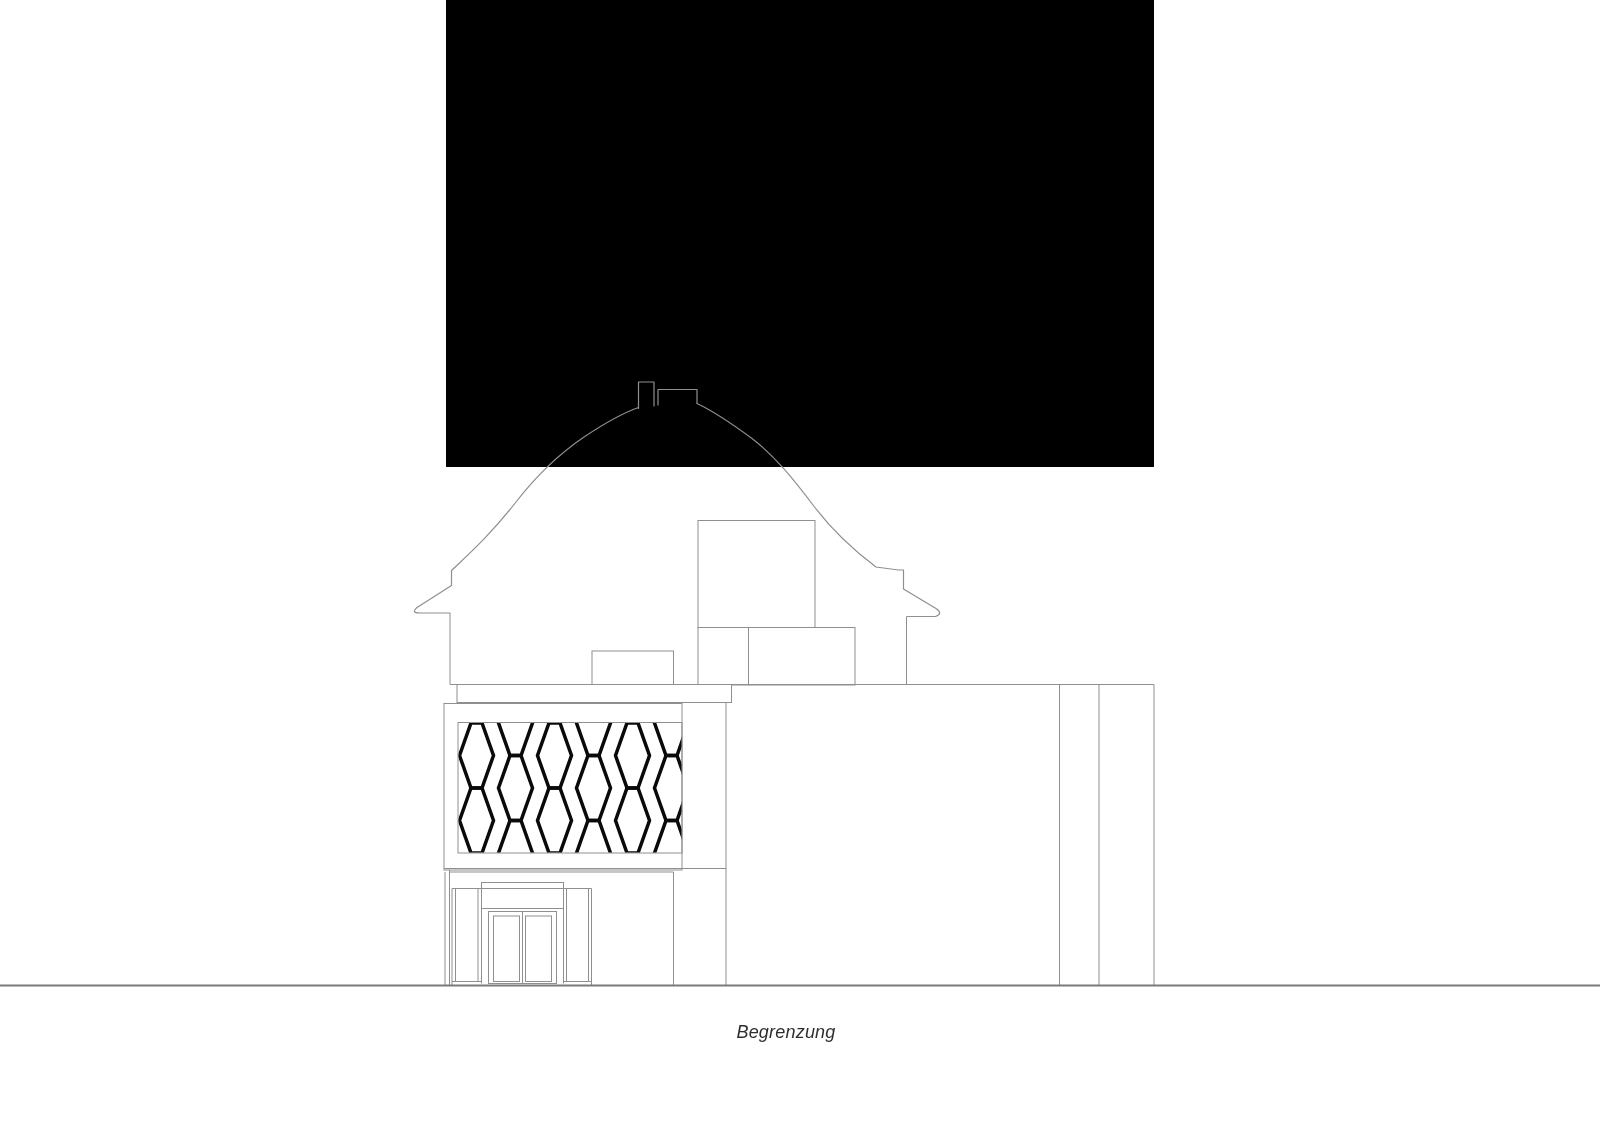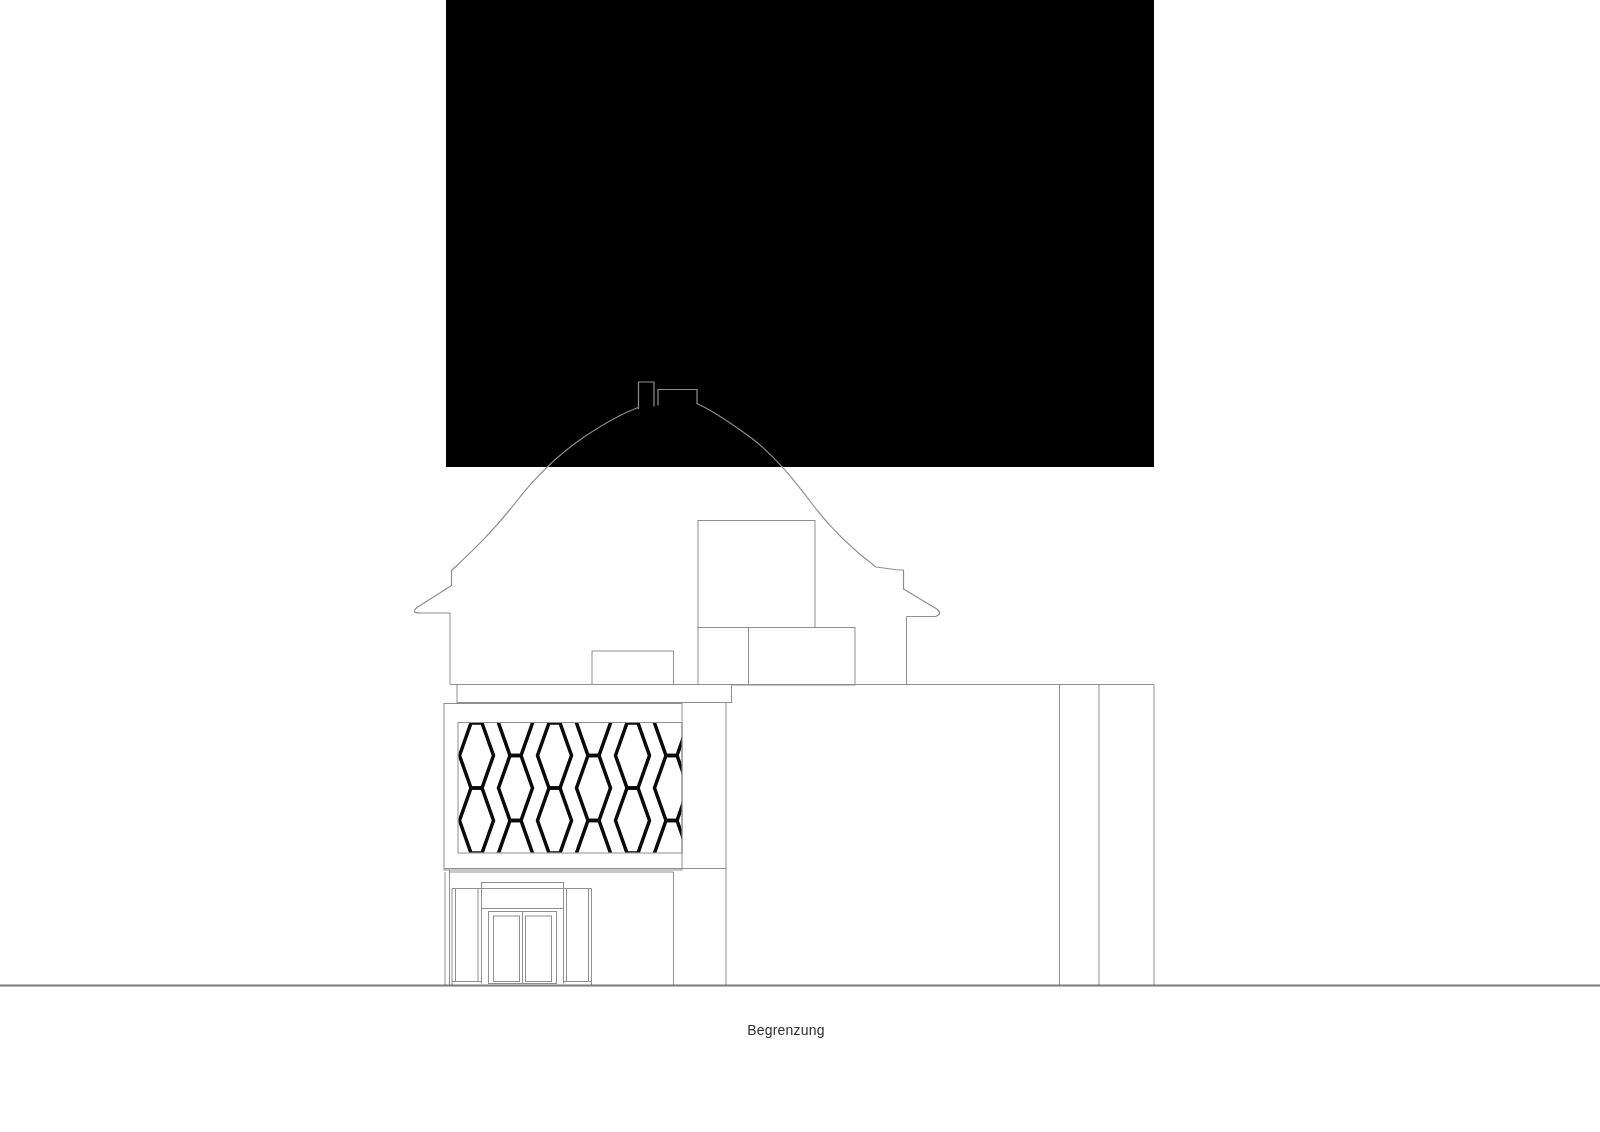--- a/index.html
+++ b/index.html
@@ -43,23 +43,24 @@
     stroke: var(--pattern, #0a0a0a);
     stroke-width: 3.5;
     stroke-linejoin: miter;
   }
   .caption {
     position: absolute;
     left: 0;
     top: 1022px;
     width: 1572px;
     text-align: center;
-    font-size: 14px;
+    font-size: 18px;
     letter-spacing: 0.2px;
     color: var(--text, #2e2e2e);
+    font-style: italic;
   }
 </style>
 </head>
 <body>
 
 <div class="stage">
   <svg width="1600" height="1132" viewBox="0 0 1600 1132">
 
     <defs>
       <clipPath id="screenClip">

